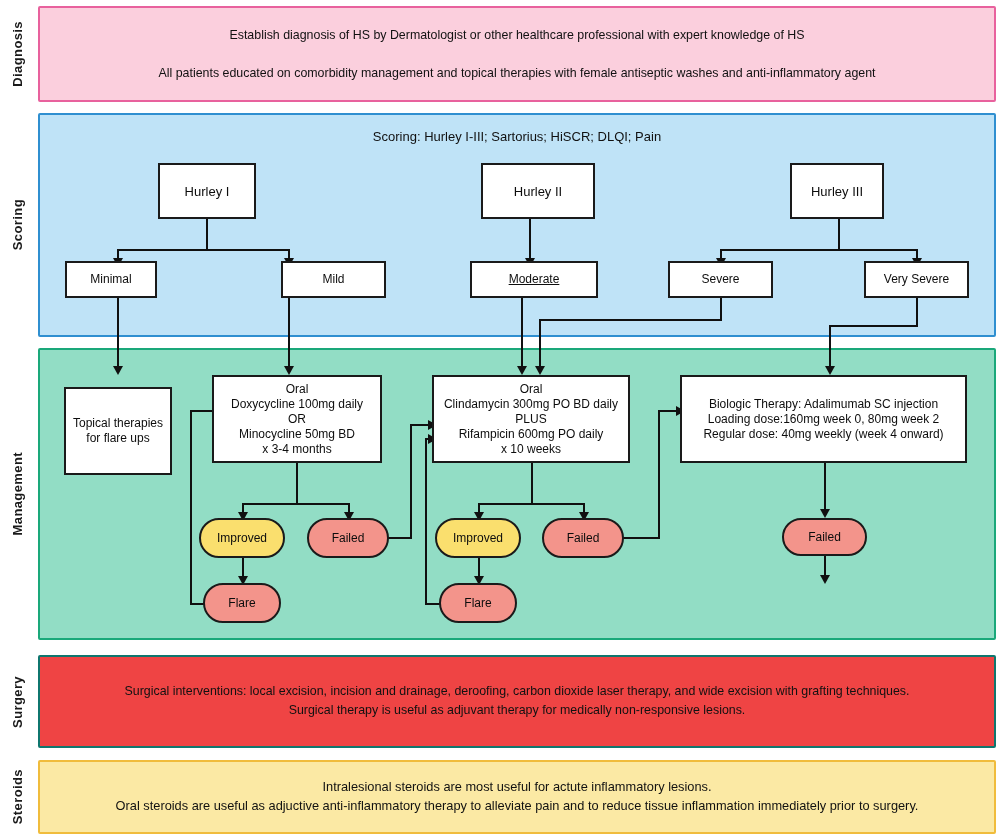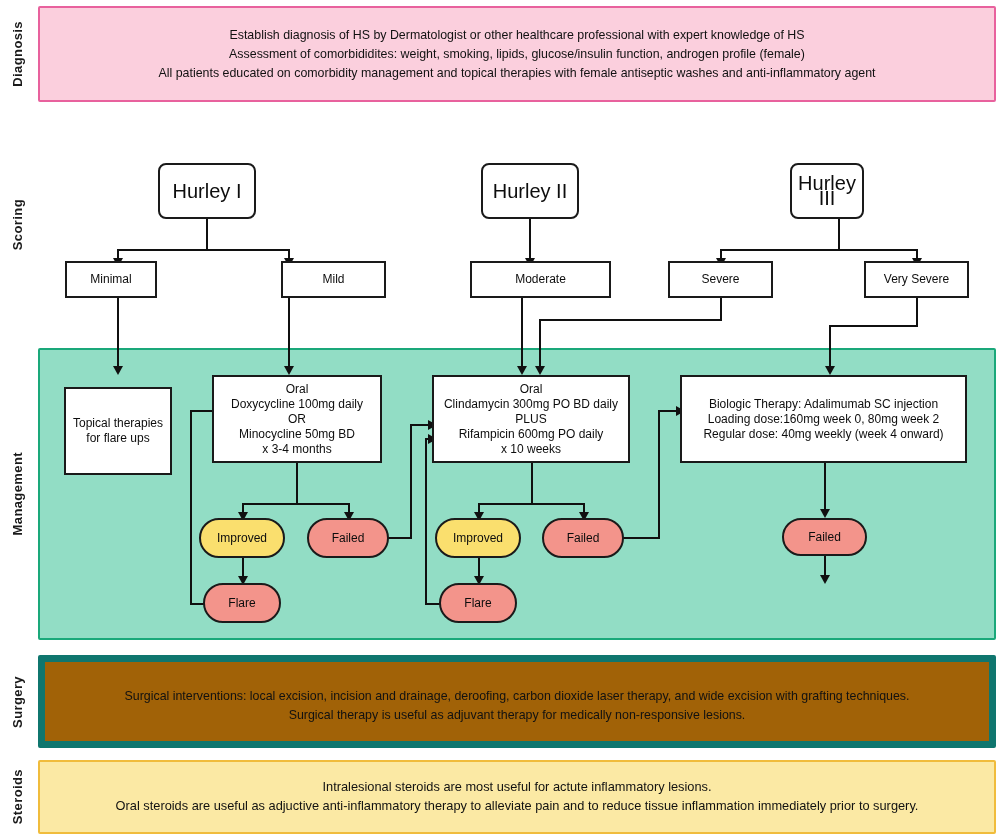--- a/index.html
+++ b/index.html
@@ -36,21 +36,21 @@
   }
 
   
   .band {
     position: absolute;
     border-radius: 2px;
   }
   .band-diagnosis  { background: #fbcfdd; border: 2px solid #e8619d; }
   .band-scoring    { background: #bfe3f7; border: 2px solid #2f8fd0; }
   .band-management { background: #92ddc5; border: 2px solid #1aa87a; }
-  .band-surgery    { background: #a16207; border: 7px solid #0f766e; }
+  .band-surgery    { background: #ef4444; border: 2px solid #0f766e; }
   .band-steroids   { background: #fbe9a4; border: 2px solid #f0bc3c; }
 
   .band-text {
     position: absolute;
     left: 0; right: 0;
     text-align: center;
     font-size: 12.4px;
     line-height: 19px;
     color: #111;
     padding: 0 16px;
@@ -64,21 +64,21 @@
     display: flex;
     align-items: center;
     justify-content: center;
     text-align: center;
     font-size: 12px;
     line-height: 15px;
     color: #0d0d0d;
     white-space: pre-line;
     padding: 2px 4px;
   }
-  .node.big     { font-size: 20px; border-radius: 8px; }
+  .node.big     { font-size: 13px; }
   .node.pill    { border-radius: 999px; }
   .node.yellow  { background: #fadf6e; }
   .node.red     { background: #f3948b; }
 
   
   .ln {
     position: absolute;
     background: #101010;
   }
   .ln.h { height: 2px; }
@@ -115,24 +115,26 @@
   </div>
   <div class="rail-label" style="top:655px;height:93px;">
     <span>Surgery</span>
   </div>
   <div class="rail-label" style="top:760px;height:74px;">
     <span>Steroids</span>
   </div>
 
   <div class="band band-diagnosis" style="left:38px;top:6px;width:958px;height:96px;">
     <div class="band-text" style="top:18px;">Establish diagnosis of HS by Dermatologist or other healthcare professional with expert knowledge of HS</div>
-    <div class="band-text" style="top:37px;">Assessment of comorbididites: weight, smoking, lipids, glucose/insulin function, androgen profile (female)</div>
     <div class="band-text" style="top:56px;">All patients educated on comorbidity management and topical therapies with female antiseptic washes and anti-inflammatory agent</div>
   </div>
 
+  <div class="band band-scoring" style="left:38px;top:113px;width:958px;height:224px;">
+    <div class="band-text" style="top:12px;font-size:13px;">Scoring: Hurley I-III; Sartorius; HiSCR; DLQI; Pain</div>
+  </div>
 
   <div class="band band-management" style="left:38px;top:348px;width:958px;height:292px;"></div>
 
   <div class="band band-surgery" style="left:38px;top:655px;width:958px;height:93px;">
     <div class="band-text" style="top:25px;">Surgical interventions: local excision, incision and drainage, deroofing, carbon dioxide laser therapy, and wide excision with grafting techniques.</div>
     <div class="band-text" style="top:44px;">Surgical therapy is useful as adjuvant therapy for medically non-responsive lesions.</div>
   </div>
 
   <div class="band band-steroids" style="left:38px;top:760px;width:958px;height:74px;">
     <div class="band-text" style="top:15px;font-size:12.8px;">Intralesional steroids are most useful for actute inflammatory lesions.</div>
@@ -217,34 +219,34 @@
 
   <div class="ln v" style="left:824px;top:463px;height:48px;"></div>
   <div class="arrow down" style="left:820px;top:509px;"></div>
 
   <div class="ln v" style="left:824px;top:556px;height:22px;"></div>
   <div class="arrow down" style="left:820px;top:575px;"></div>
 
   <div class="node big" style="left:158px;top:163px;width:98px;height:56px;">
     <span>Hurley I</span>
   </div>
-  <div class="node big" style="left:481px;top:163px;width:98px;height:56px;">
+  <div class="node big" style="left:481px;top:163px;width:114px;height:56px;">
     <span>Hurley II</span>
   </div>
-  <div class="node big" style="left:790px;top:163px;width:74px;height:56px;">
+  <div class="node big" style="left:790px;top:163px;width:94px;height:56px;">
     <span>Hurley III</span>
   </div>
 
   <div class="node" style="left:65px;top:261px;width:92px;height:37px;">
     <span>Minimal</span>
   </div>
   <div class="node" style="left:236px;top:261px;width:105px;height:37px;margin-left:45px;">
     <span>Mild</span>
   </div>
-  <div class="node" style="left:470px;top:261px;width:141px;height:37px;">
+  <div class="node" style="left:470px;top:261px;width:128px;height:37px;text-decoration:underline;">
     <span>Moderate</span>
   </div>
   <div class="node" style="left:668px;top:261px;width:105px;height:37px;">
     <span>Severe</span>
   </div>
   <div class="node" style="left:864px;top:261px;width:105px;height:37px;">
     <span>Very Severe</span>
   </div>
 
   <div class="node" style="left:64px;top:375px;width:108px;height:88px;margin-top:12px;">

